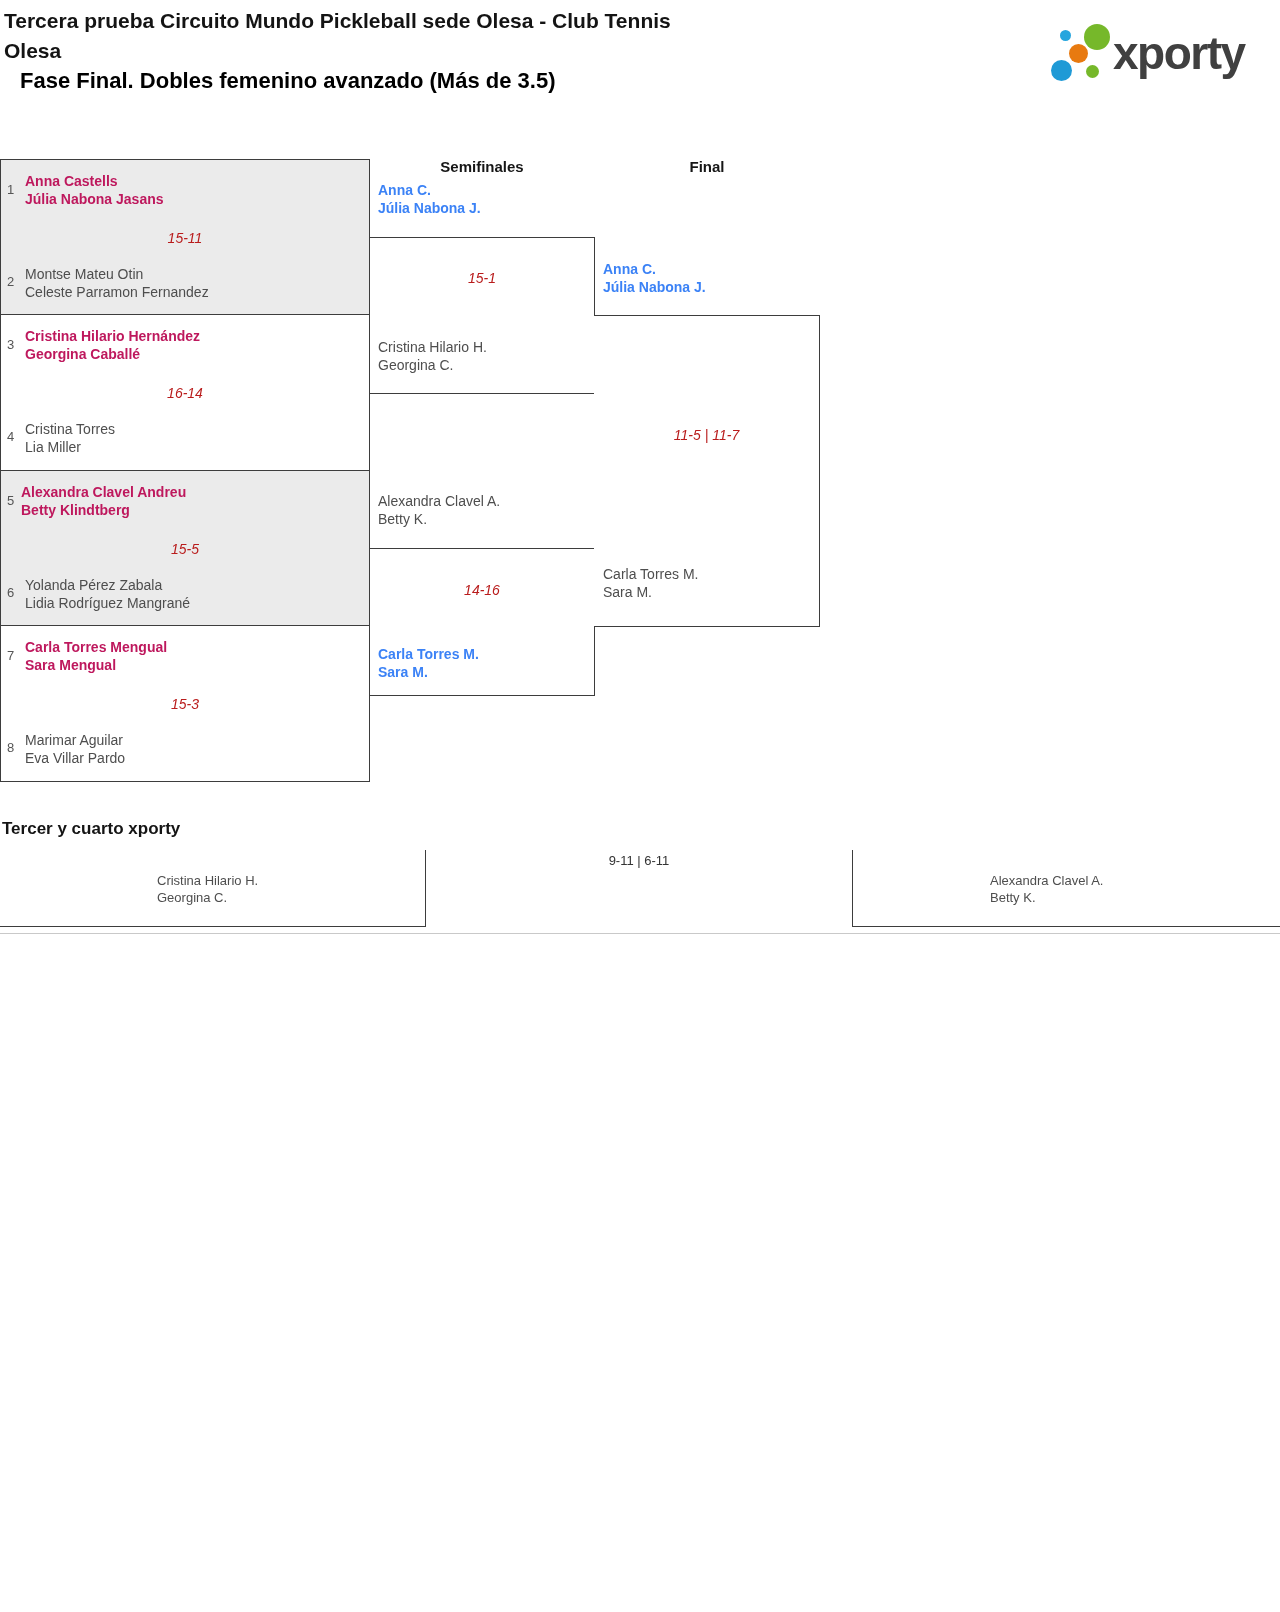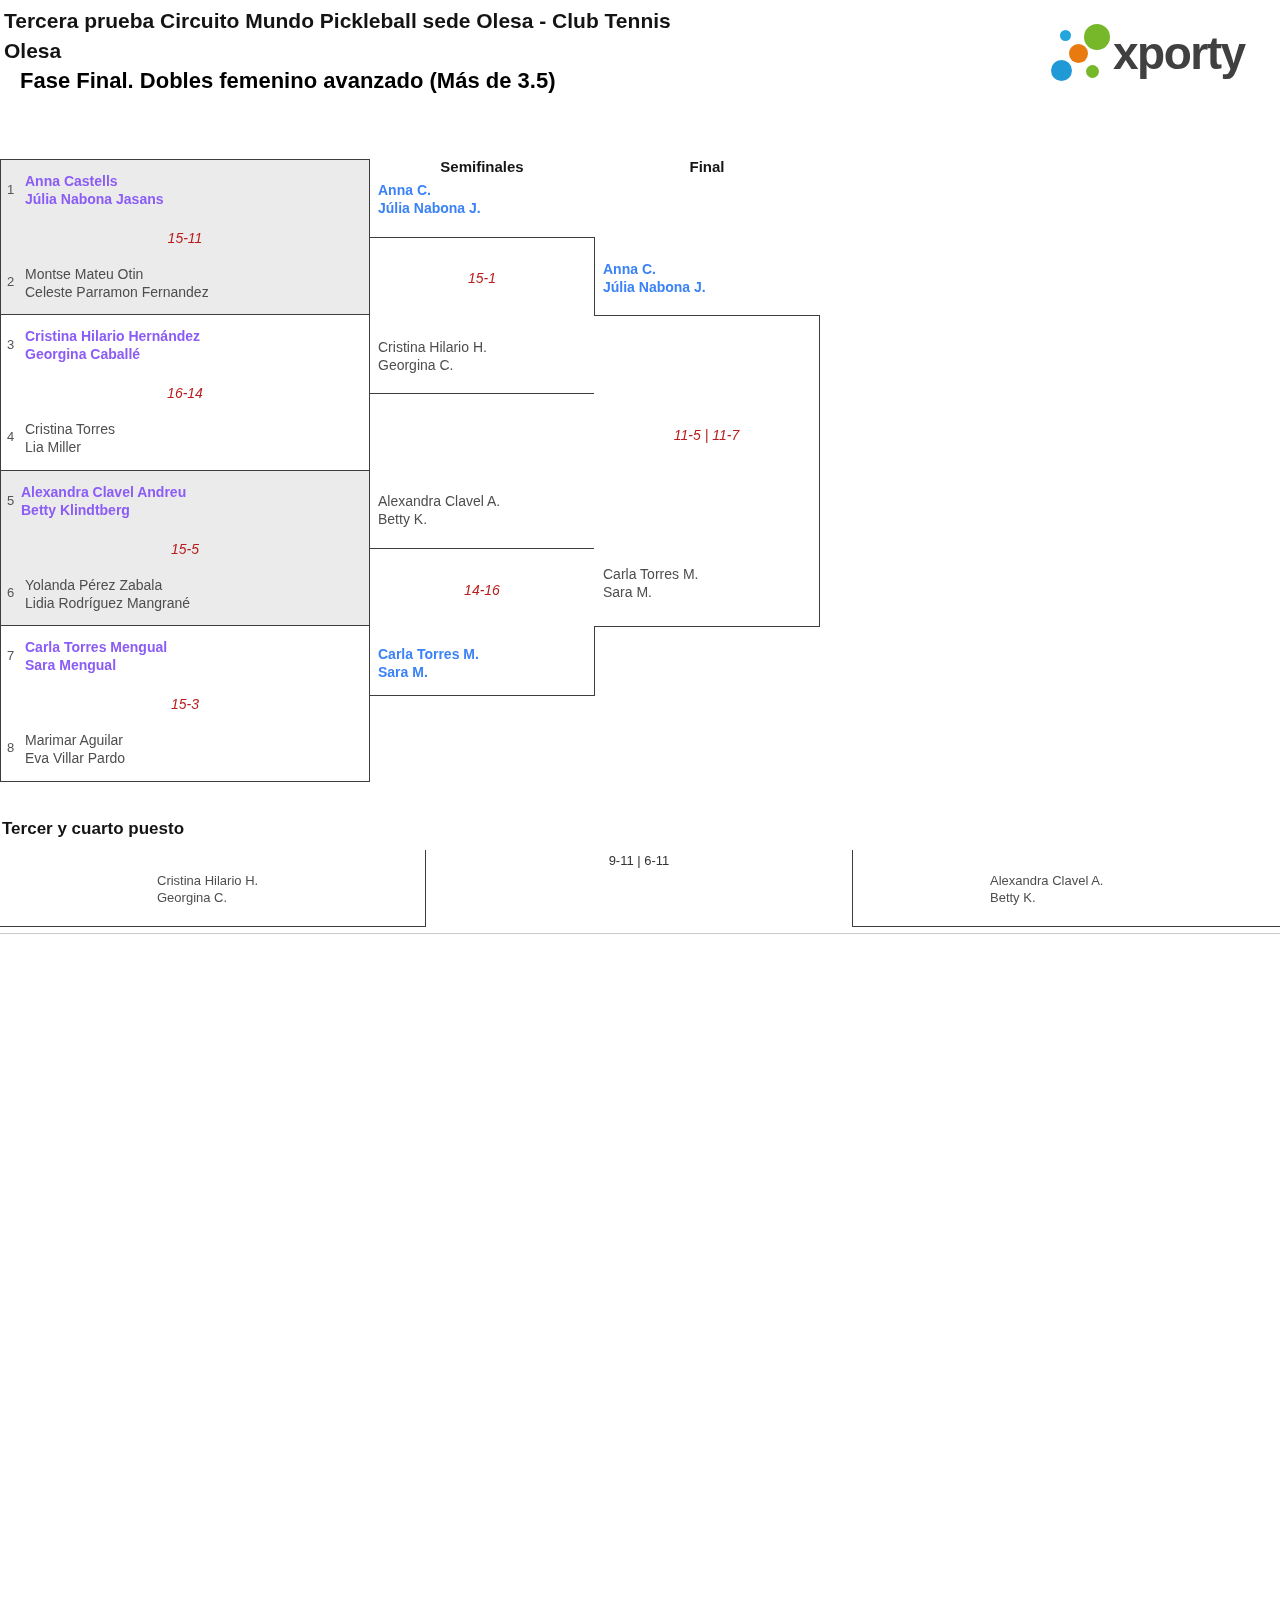--- a/index.html
+++ b/index.html
@@ -7,21 +7,21 @@
         font-family:"Liberation Sans","DejaVu Sans",sans-serif;color:#161616;overflow:hidden;}
   .abs{position:absolute;}
   .title{left:4px;top:6px;width:900px;font-size:21px;font-weight:700;line-height:30px;color:#141414;}
   .subtitle{left:20px;top:66px;width:900px;font-size:22px;font-weight:600;line-height:30px;color:#000000;}
   .round-header{top:126px;font-size:15px;font-weight:600;text-align:center;color:#161616;margin-top:32px;}
   .box{position:absolute;border:1px solid #3d3d3d;box-sizing:border-box;background:#fff;}
   .box.gray{background:#ebebeb;}
   .box.no-left{border-left:none;}
   .seed{position:absolute;left:6px;width:16px;font-size:13px;color:#555;line-height:16px;}
   .team{position:absolute;font-size:14px;line-height:18px;color:#4e4e4e;font-weight:400;white-space:nowrap;}
-  .team.winner{color:#8b5cf6;font-weight:700;}
+  .team.winner{color:#be185d;font-weight:700;}
   .score{position:absolute;left:0;width:100%;text-align:center;font-size:14px;color:#b91c1c;line-height:18px;font-style:italic;}
   .adv-team{position:absolute;font-size:14px;line-height:18px;color:#4e4e4e;white-space:nowrap;}
   .adv-team.winner{color:#3b82f6;font-weight:700;}
   .tp-heading{left:2px;top:819px;font-size:17px;font-weight:700;color:#141414;line-height:20px;}
   .tp-box{position:absolute;top:850px;height:77px;box-sizing:border-box;}
   .tp-team{position:absolute;font-size:13px;line-height:17px;color:#4e4e4e;white-space:nowrap;}
   .tp-score{position:absolute;left:426px;top:853px;width:426px;text-align:center;font-size:13px;color:#333;}
   .divider{position:absolute;left:0;top:933px;width:1280px;height:1px;background:#c9c9c9;}
   .logo{left:1035px;top:22px;width:240px;height:72px;}
   .dot{position:absolute;border-radius:50%;}
@@ -139,21 +139,21 @@
 
   <div class="adv-team winner" style="left:603px;top:260px;">
     <div>Anna C.</div>
     <div>Júlia Nabona J.</div>
   </div>
   <div class="adv-team" style="left:603px;top:565px;">
     <div>Carla Torres M.</div>
     <div>Sara M.</div>
   </div>
 
-  <div class="abs tp-heading">Tercer y cuarto puesto</div>
+  <div class="abs tp-heading">Tercer y cuarto xporty</div>
 
   <div class="tp-box" style="left:0;width:426px;border-right:1px solid #3d3d3d;border-bottom:1px solid #3d3d3d;"></div>
   <div class="tp-box" style="left:852px;width:428px;border-left:1px solid #3d3d3d;border-bottom:1px solid #3d3d3d;"></div>
 
   <div class="tp-team" style="left:157px;top:872px;">
     <div>Cristina Hilario H.</div>
     <div>Georgina C.</div>
   </div>
   <div class="tp-score">9-11 | 6-11</div>
   <div class="tp-team" style="left:990px;top:872px;">

